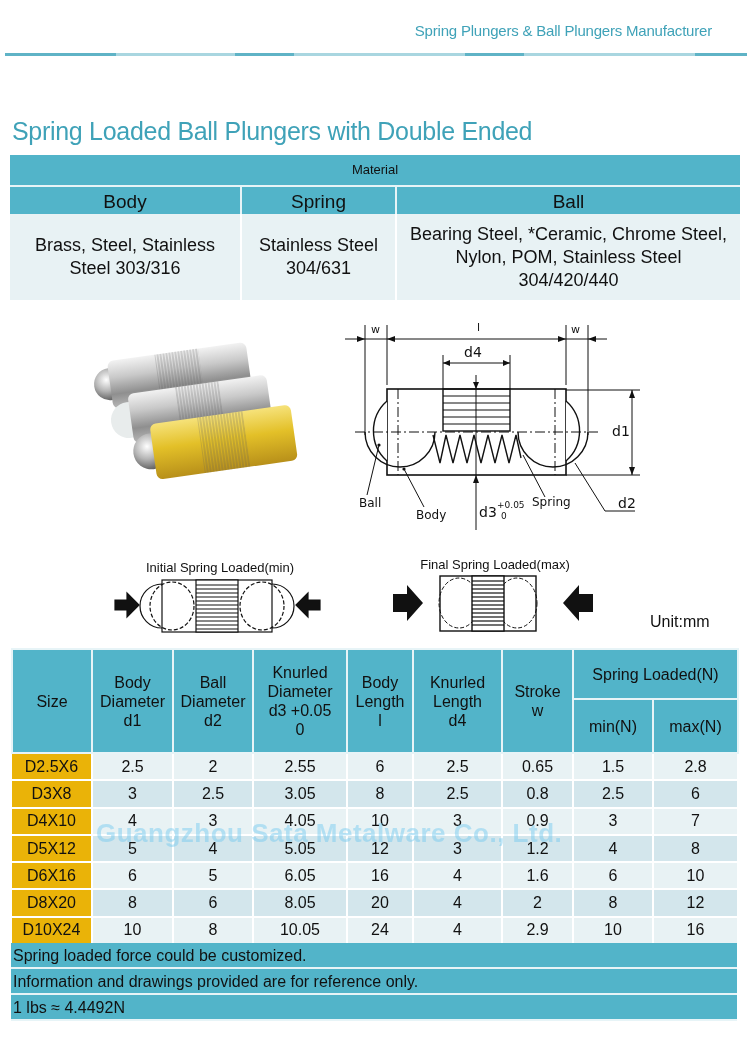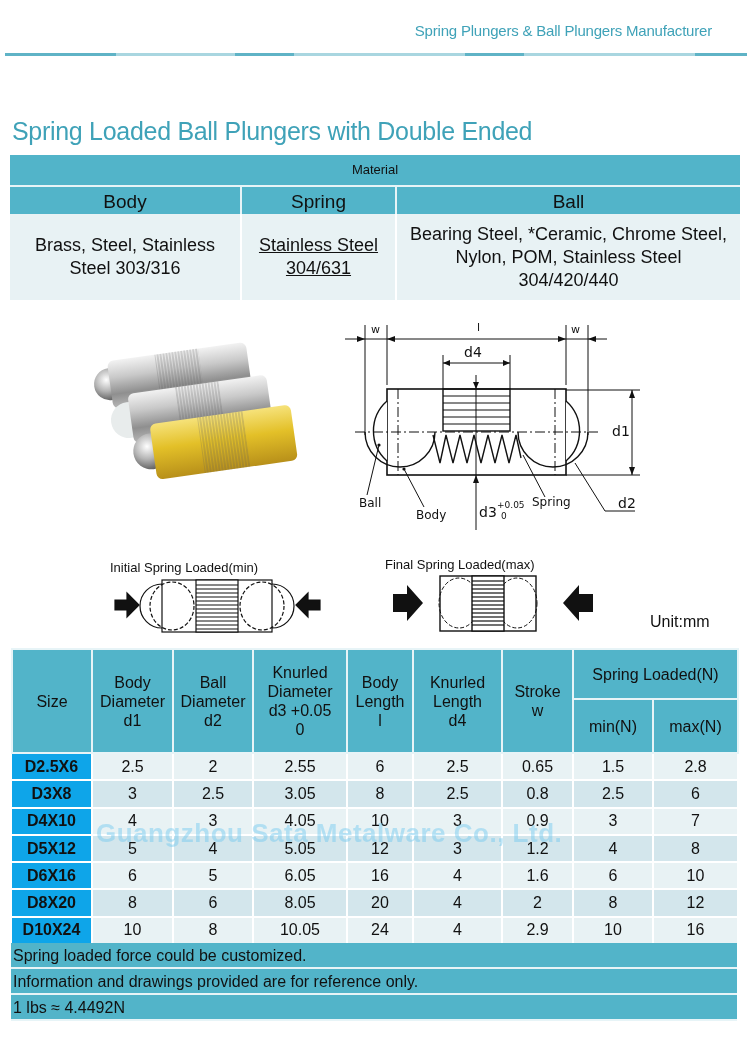--- a/index.html
+++ b/index.html
@@ -19,28 +19,28 @@
   .mat-row { display: flex; }
   .mat-cell-h { background: #52b4c9; text-align: center; font-size: 19px; height: 29px; line-height: 29px; border-top: 2px solid #e7f4f7; }
   .mat-cell-b { background: #e8f2f4; text-align: center; font-size: 18px; line-height: 23px; height: 86px; display: flex; align-items: center; justify-content: center; padding: 0 4px; }
   .c1 { width: 230px; } .c2 { width: 155px; border-left: 2px solid #e7f4f7; } .c3 { width: 345px; border-left: 2px solid #e7f4f7; }
   .mat-cell-b.c2, .mat-cell-b.c3 { border-left: 2px solid #ffffff; }
 
   .product-photo { position: absolute; left: 70px; top: 318px; width: 240px; height: 170px; }
   .tech-drawing { position: absolute; left: 340px; top: 315px; width: 330px; height: 215px; }
   .state-initial { position: absolute; left: 110px; top: 552px; width: 220px; height: 85px; }
   .state-final { position: absolute; left: 385px; top: 552px; width: 220px; height: 85px; }
-  .state-label { position: absolute; top: 0; left: 0; width: 100%; text-align: left; font-size: 13px; }
+  .state-label { position: absolute; top: 0; left: 0; width: 100%; text-align: center; font-size: 13px; }
   .unit-label { position: absolute; left: 650px; top: 613px; font-size: 16px; }
 
   
   .spec { position: absolute; left: 11px; top: 648px; width: 726px; border-collapse: collapse; table-layout: fixed; }
   .spec th { background: #52b4c9; font-weight: normal; font-size: 16px; line-height: 19px; text-align: center; vertical-align: middle; border: 2px solid #e7f4f7; }
   .spec td { text-align: center; font-size: 16px; height: 27.3px; border: 2px solid #ffffff; border-top: 2px solid #f4fafb; }
-  .spec td.size { background: #0ea5e9; border-left: none; font-weight: bold; }
+  .spec td.size { background: #eab308; border-left: none; }
   .spec tr.odd td:not(.size) { background: #e8f2f4; }
   .spec tr.even td:not(.size) { background: #d3e6ec; }
   .watermark { position: absolute; left: 96px; top: 818px; font-size: 26px; font-weight: bold; color: rgba(110, 200, 240, 0.45); letter-spacing: 0.5px; pointer-events: none; white-space: nowrap; }
 
   .notes { position: absolute; left: 11px; top: 943px; width: 726px; }
   .note { background: #52b4c9; font-size: 16px; height: 26px; line-height: 26px; padding-left: 2px; border-bottom: 2px solid #e7f4f7; margin-bottom: 0; }
 </style>
 </head>
 <body>
 
@@ -53,21 +53,21 @@
 
 <div class="mat">
   <div class="mat-head-top">Material</div>
   <div class="mat-row">
     <div class="mat-cell-h c1">Body</div>
     <div class="mat-cell-h c2">Spring</div>
     <div class="mat-cell-h c3">Ball</div>
   </div>
   <div class="mat-row">
     <div class="mat-cell-b c1" style="padding:0 22px;">Brass, Steel, Stainless Steel 303/316</div>
-    <div class="mat-cell-b c2" style="padding:16px 10px;text-decoration:underline;">Stainless Steel 304/631</div>
+    <div class="mat-cell-b c2" style="padding:16px 10px;">Stainless Steel 304/631</div>
     <div class="mat-cell-b c3" style="padding:0 12px;">Bearing Steel, *Ceramic, Chrome Steel, Nylon, POM, Stainless Steel 304/420/440</div>
   </div>
 </div>
 
 <div class="product-photo">
   <svg width="240" height="170" viewBox="0 0 240 170">
     <defs>
       <linearGradient id="steel" x1="0" y1="0" x2="0" y2="1">
         <stop offset="0" stop-color="#f2f2f2"></stop>
           <stop offset="0.35" stop-color="#c9c9c9"></stop>

